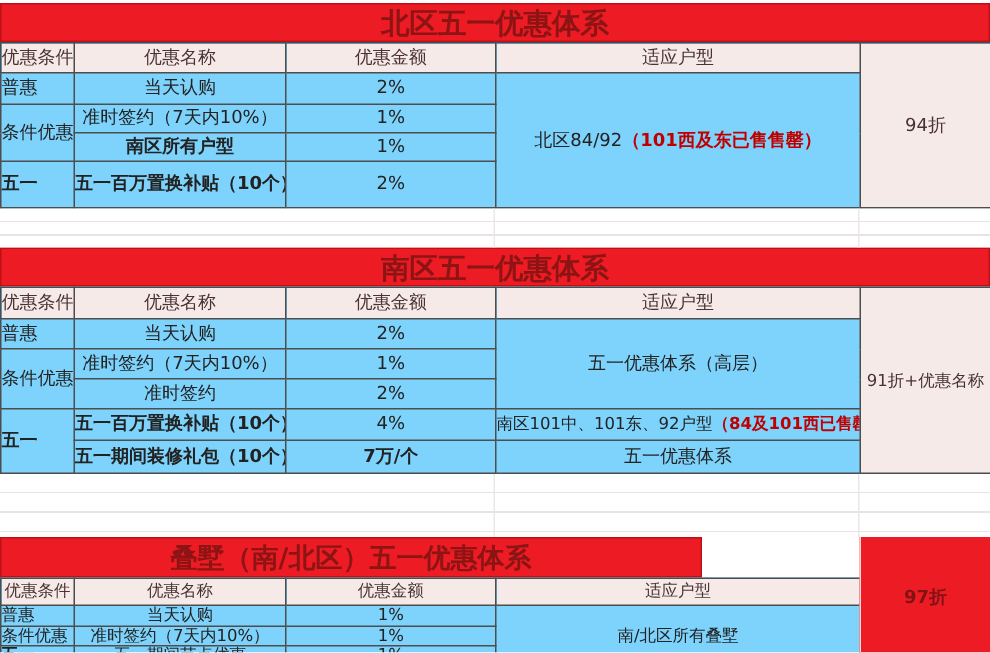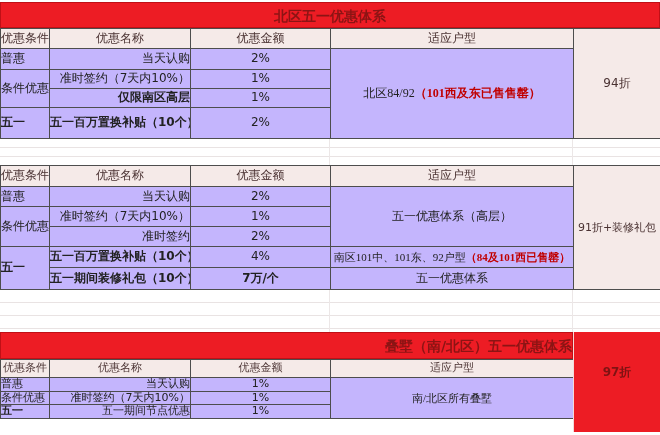--- a/index.html
+++ b/index.html
@@ -11,33 +11,33 @@
     font-family:"DejaVu Sans",sans-serif;
     color:#222;
   }
   .spacer-top{height:2px;}
 
   
   .titlebar{
     height:26px;line-height:26px;
     background:#ed1c24;
     color:#8c1414;
-    font-size:14px;font-weight:bold;
+    font-size:19px;font-weight:bold;
     text-align:center;
     border:1px solid #c01016;
     box-sizing:border-box;
   }
 
   
   table.sheet{
     border-collapse:collapse;
     table-layout:fixed;
     width:660px;
     font-size:12px;
-    background:#c4b5fd;
+    background:#7dd3fc;
   }
   table.sheet td, table.sheet th{
     border:1px solid #4d4d4d;
     padding:0;
     line-height:1.15;
     overflow:hidden;
     white-space:nowrap;
   }
   table.sheet th{
     background:#f5eae8;
@@ -45,23 +45,23 @@
     font-weight:normal;
     text-align:center;
   }
   col.c1{width:49px;} col.c2{width:141px;} col.c3{width:140px;}
   col.c4{width:243px;} col.c5{width:87px;}
 
   .h18{height:18px;} .h19{height:19px;} .h20{height:20px;} .h21{height:21px;}
   .h22{height:22px;} .h31{height:31px;} .h11{height:11px;} .h12{height:12px;} .h14{height:14px;}
 
   td.cond{text-align:left;}
-  td.name{text-align:right;padding-left:4px;}
+  td.name{text-align:center;padding-left:4px;}
   td.amt{text-align:center;}
-  td.house{text-align:center;font-family:Liberation Serif, serif;}
+  td.house{text-align:center;}
   td.house.tight{font-size:11px;}
   .bold{font-weight:bold;}
   .left{text-align:left;padding-left:3px;}
   .redtxt{color:#c00000;font-weight:bold;}
 
   th.badge{
     background:#ed1c24;
     color:#801313;
     font-weight:bold;
     font-size:12px;
@@ -76,21 +76,21 @@
     position:relative;
     background:repeating-linear-gradient(to bottom,#ffffff 0px,#ffffff 8px,#e9e3e3 8px,#e9e3e3 9px);
   }
   .g26{height:26px;}
   .g42{height:42px;background:repeating-linear-gradient(to bottom,#ffffff 0px,#ffffff 12px,#e9e3e3 12px,#e9e3e3 13px);}
   .gap i{position:absolute;top:0;bottom:0;width:1px;background:#ece7e7;}
 
   
   .block3{display:flex;align-items:stretch;height:100px;}
   .block3 .leftpart{width:573px;}
-  .block3 .titlebar{width:573px;font-size:14px;height:27px;line-height:27px;box-sizing:border-box;text-align:right;}
+  .block3 .titlebar{width:468px;font-size:18px;height:27px;line-height:27px;box-sizing:border-box;}
   .block3 table.sheet{width:573px;font-size:11px;}
   .block3 .redcol{
     width:87px;
     background:#ed1c24;
     border-left:1px solid #f3dada;
     box-sizing:border-box;
     text-align:center;
     padding-top:32px;
     color:#801313;
     font-weight:bold;
@@ -126,53 +126,54 @@
           <td class="name">当天认购</td>
           <td class="amt">2%</td>
           <td class="house" rowspan="4"><span>北区84/92</span><span class="redtxt">（101西及东已售售罄）</span></td>
         </tr>
         <tr class="h19">
           <td class="cond" rowspan="2">条件优惠</td>
           <td class="name">准时签约（7天内10%）</td>
           <td class="amt">1%</td>
         </tr>
         <tr class="h19">
-          <td class="name bold">仅限南区高层</td>
+          <td class="name bold">南区所有户型</td>
           <td class="amt">1%</td>
         </tr>
         <tr class="h31">
           <td class="cond bold">五一</td>
           <td class="name bold">五一百万置换补贴（10个）</td>
           <td class="amt">2%</td>
         </tr>
       </tbody>
     </table>
   </section>
 
   <div class="gap g26">
     <i style="left:329px"></i>
     <i style="left:572px"></i>
   </div>
 
   <section>
+    <div class="titlebar">南区五一优惠体系</div>
     <table class="sheet">
       <colgroup>
           <col class="c1">
           <col class="c2">
           <col class="c3">
           <col class="c4">
           <col class="c5">
         </colgroup>
       <tbody>
         <tr class="h21">
           <th>优惠条件</th>
           <th>优惠名称</th>
           <th>优惠金额</th>
           <th>适应户型</th>
-          <th class="badge" rowspan="6"><span class="long">91折+装修礼包</span></th>
+          <th class="badge" rowspan="6"><span class="long">91折+优惠名称</span></th>
         </tr>
         <tr class="h20">
           <td class="cond">普惠</td>
           <td class="name">当天认购</td>
           <td class="amt">2%</td>
           <td class="house" rowspan="3">五一优惠体系（高层）</td>
         </tr>
         <tr class="h20">
           <td class="cond" rowspan="2">条件优惠</td>
           <td class="name">准时签约（7天内10%）</td>

